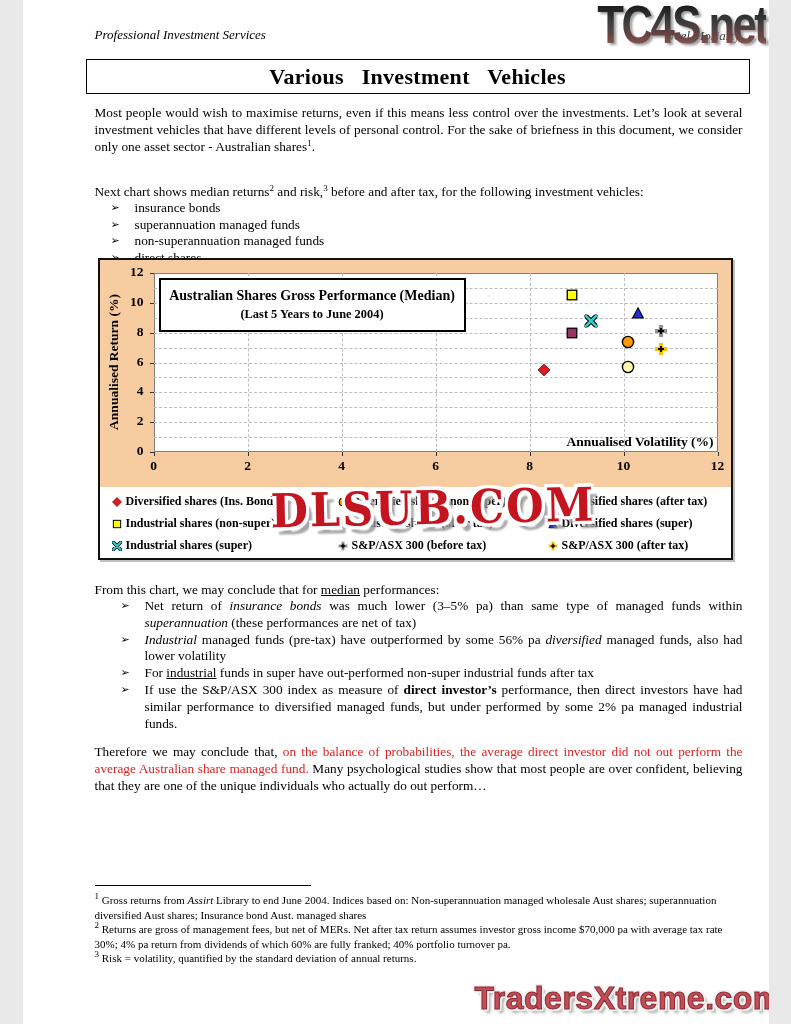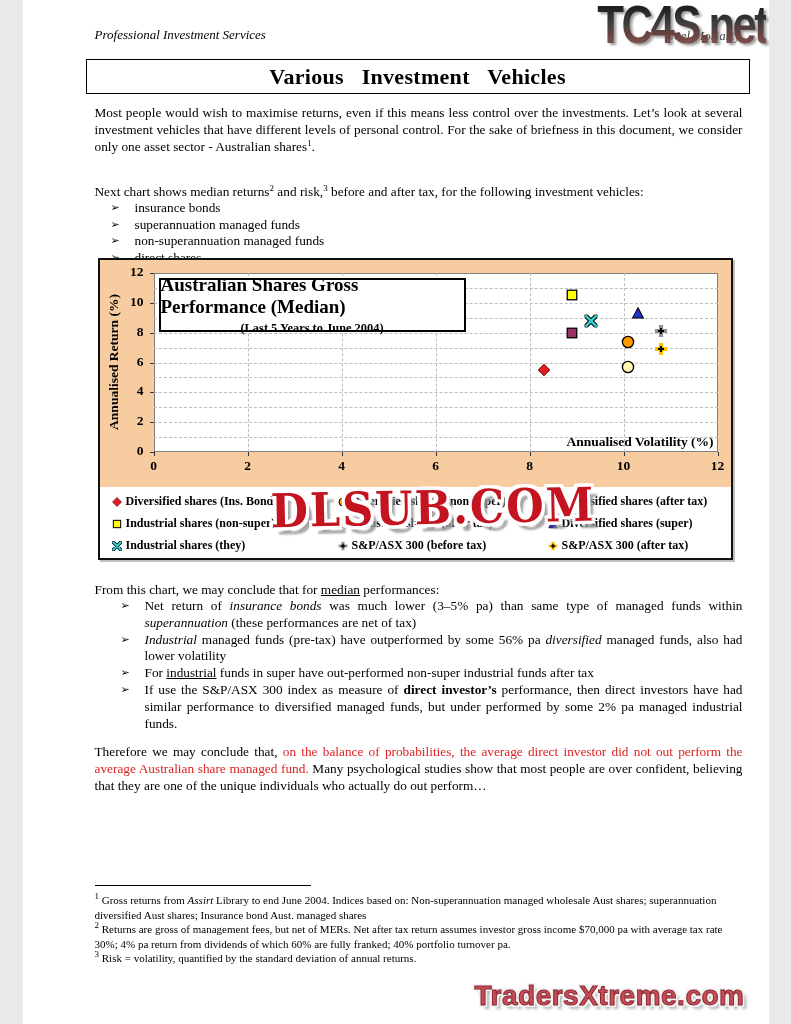--- a/index.html
+++ b/index.html
@@ -48,42 +48,42 @@
   .tickmark-y{position:absolute;width:4px;height:1px;background:#333;}
   .xtick{position:absolute;width:40px;text-align:center;font-weight:bold;font-size:13.5px;}
   .ytick{position:absolute;width:28px;text-align:right;font-weight:bold;font-size:13.5px;}
   .ytitle{position:absolute;left:14px;top:102px;transform:translate(-50%,-50%) rotate(-90deg);
           font-weight:bold;font-size:13.5px;white-space:nowrap;}
   .xtitle{position:absolute;left:400px;top:174px;width:214px;text-align:right;
           font-weight:bold;font-size:13.5px;z-index:3;}
   .chart-titlebox{position:absolute;left:59px;top:18px;width:307px;height:54px;background:#fff;
                   border:2.5px solid #000;box-sizing:border-box;z-index:4;
                   display:flex;flex-direction:column;align-items:center;justify-content:center;}
-  .chart-title{font-weight:bold;font-size:19px;}
+  .chart-title{font-weight:bold;font-size:14px;}
   .chart-subtitle{font-weight:bold;font-size:12.4px;margin-top:3px;}
   .point{position:absolute;z-index:3;transform:translate(-50%,-50%);line-height:0;}
   .legend-section{position:absolute;left:0;top:227px;width:631px;height:71px;background:#fff;}
   .legend-item{position:absolute;display:flex;align-items:center;gap:4px;white-space:nowrap;}
   .legend-label{font-weight:bold;font-size:12px;}
   .legend-marker{line-height:0;}
 
   
   #footnotes{top:885px;font-size:11px;line-height:14.6px;text-align:left;}
   .fn-rule{width:216px;border-top:1.3px solid #000;margin-bottom:7px;}
   .fn{margin:0;}
 
   
   .wm-center{position:absolute;left:247px;top:484px;z-index:6;white-space:nowrap;
              font-family:"DejaVu Serif", serif;font-weight:bold;font-size:43px;letter-spacing:2px;
              color:#c41420;transform:rotate(-1.2deg) scale(1,1.08);transform-origin:left top;
              text-shadow:-3px -3px 0 #fff,3px -3px 0 #fff,-3px 3px 0 #fff,3px 3px 0 #fff,
                          -3px 0 0 #fff,3px 0 0 #fff,0 -3px 0 #fff,0 3px 0 #fff,
                          6px 7px 2px rgba(150,150,150,0.85);}
   .wm-bottom{position:absolute;left:452px;top:980px;z-index:6;white-space:nowrap;
-             font-family:"Liberation Sans", sans-serif;font-weight:bold;font-size:28px;
+             font-family:"Liberation Sans", sans-serif;font-weight:bold;font-size:32px;
              color:#c24e58;-webkit-text-stroke:1px #8e2630;letter-spacing:0.5px;
              text-shadow:-2px -2px 0 #f2f2f2,2px -2px 0 #f2f2f2,-2px 2px 0 #f2f2f2,2px 2px 0 #f2f2f2,
                          0 -2px 0 #f2f2f2,0 2px 0 #f2f2f2,-2px 0 0 #f2f2f2,2px 0 0 #f2f2f2,
                          4px 4px 3px rgba(120,120,120,0.6);}
 </style>
 </head>
 <body>
 
 <div class="page">
 
@@ -229,21 +229,21 @@
           <span class="legend-marker"><svg width="10" height="10" viewBox="0 0 12 12">
               <polygon points="6,1.2 11,10.6 1,10.6" fill="#2230cc" stroke="#000" stroke-width="1"></polygon>
             </svg></span>
           <span class="legend-label">Diversified shares (super)</span>
         </div>
         <div class="legend-item" style="left: 12px; top: 51px;">
           <span class="legend-marker"><svg width="10" height="10" viewBox="0 0 12 12">
               <path d="M1.5 1.5L10.5 10.5M10.5 1.5L1.5 10.5" stroke="#000" stroke-width="4.2" stroke-linecap="round"></path>
                                    <path d="M1.5 1.5L10.5 10.5M10.5 1.5L1.5 10.5" stroke="#33cccc" stroke-width="2.4" stroke-linecap="round"></path>
             </svg></span>
-          <span class="legend-label">Industrial shares (they)</span>
+          <span class="legend-label">Industrial shares (super)</span>
         </div>
         <div class="legend-item" style="left: 238px; top: 51px;">
           <span class="legend-marker"><svg width="10" height="10" viewBox="0 0 12 12">
               <path d="M6 0.8V11.2M0.8 6H11.2" stroke="#929292" stroke-width="3.6"></path>
                                    <path d="M6 3.4V8.6M3.4 6H8.6" stroke="#000" stroke-width="1.6"></path>
             </svg></span>
           <span class="legend-label">S&amp;P/ASX 300 (before tax)</span>
         </div>
         <div class="legend-item" style="left: 448px; top: 51px; justify-content: center;">
           <span class="legend-marker"><svg width="10" height="10" viewBox="0 0 12 12">

